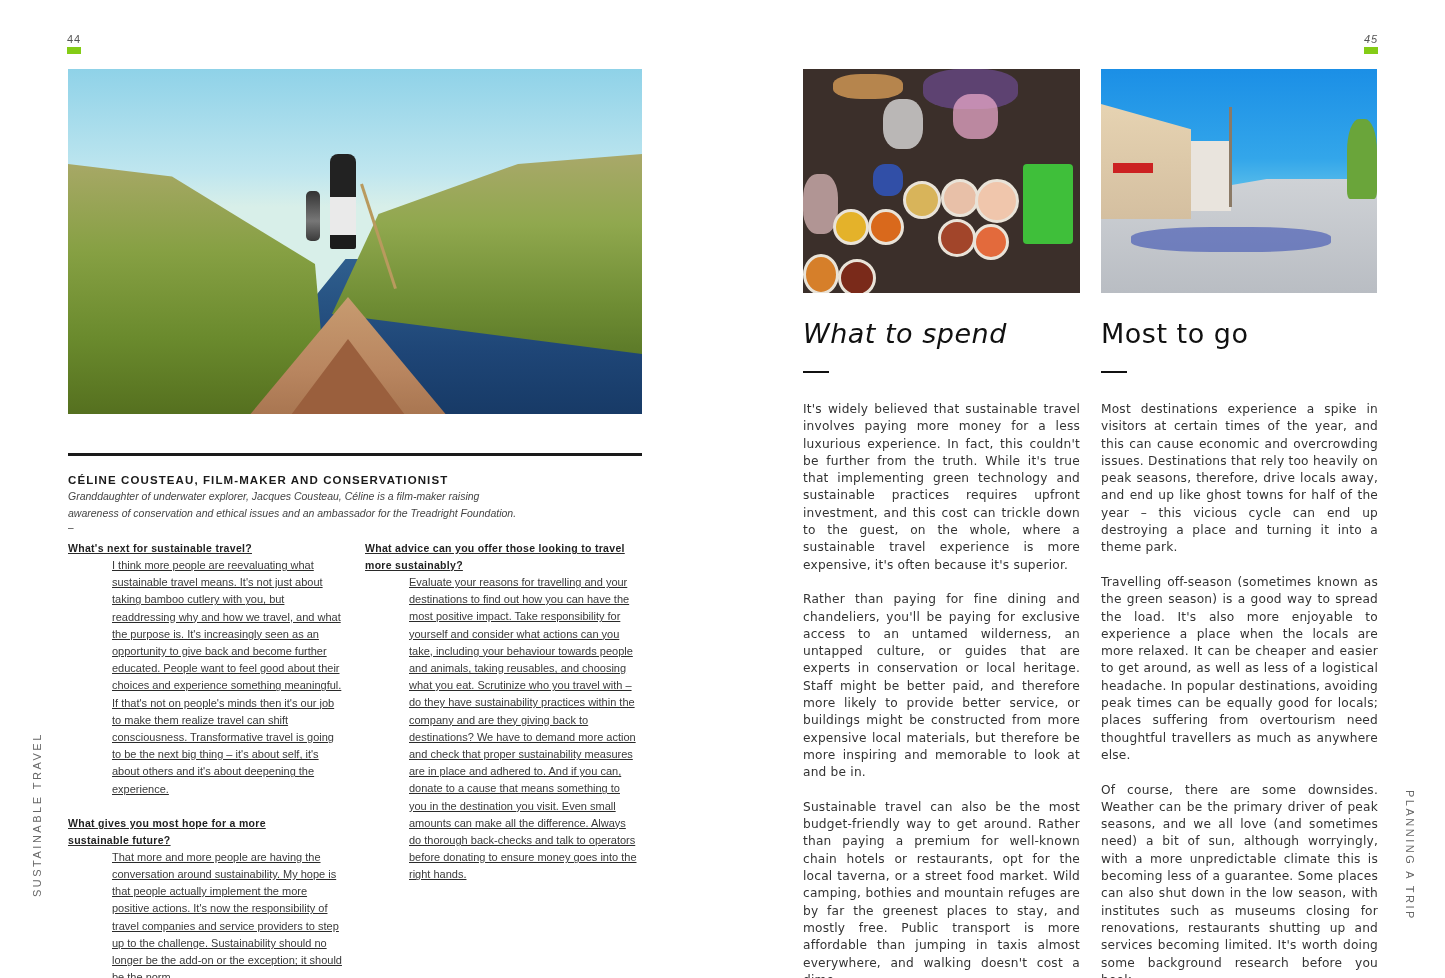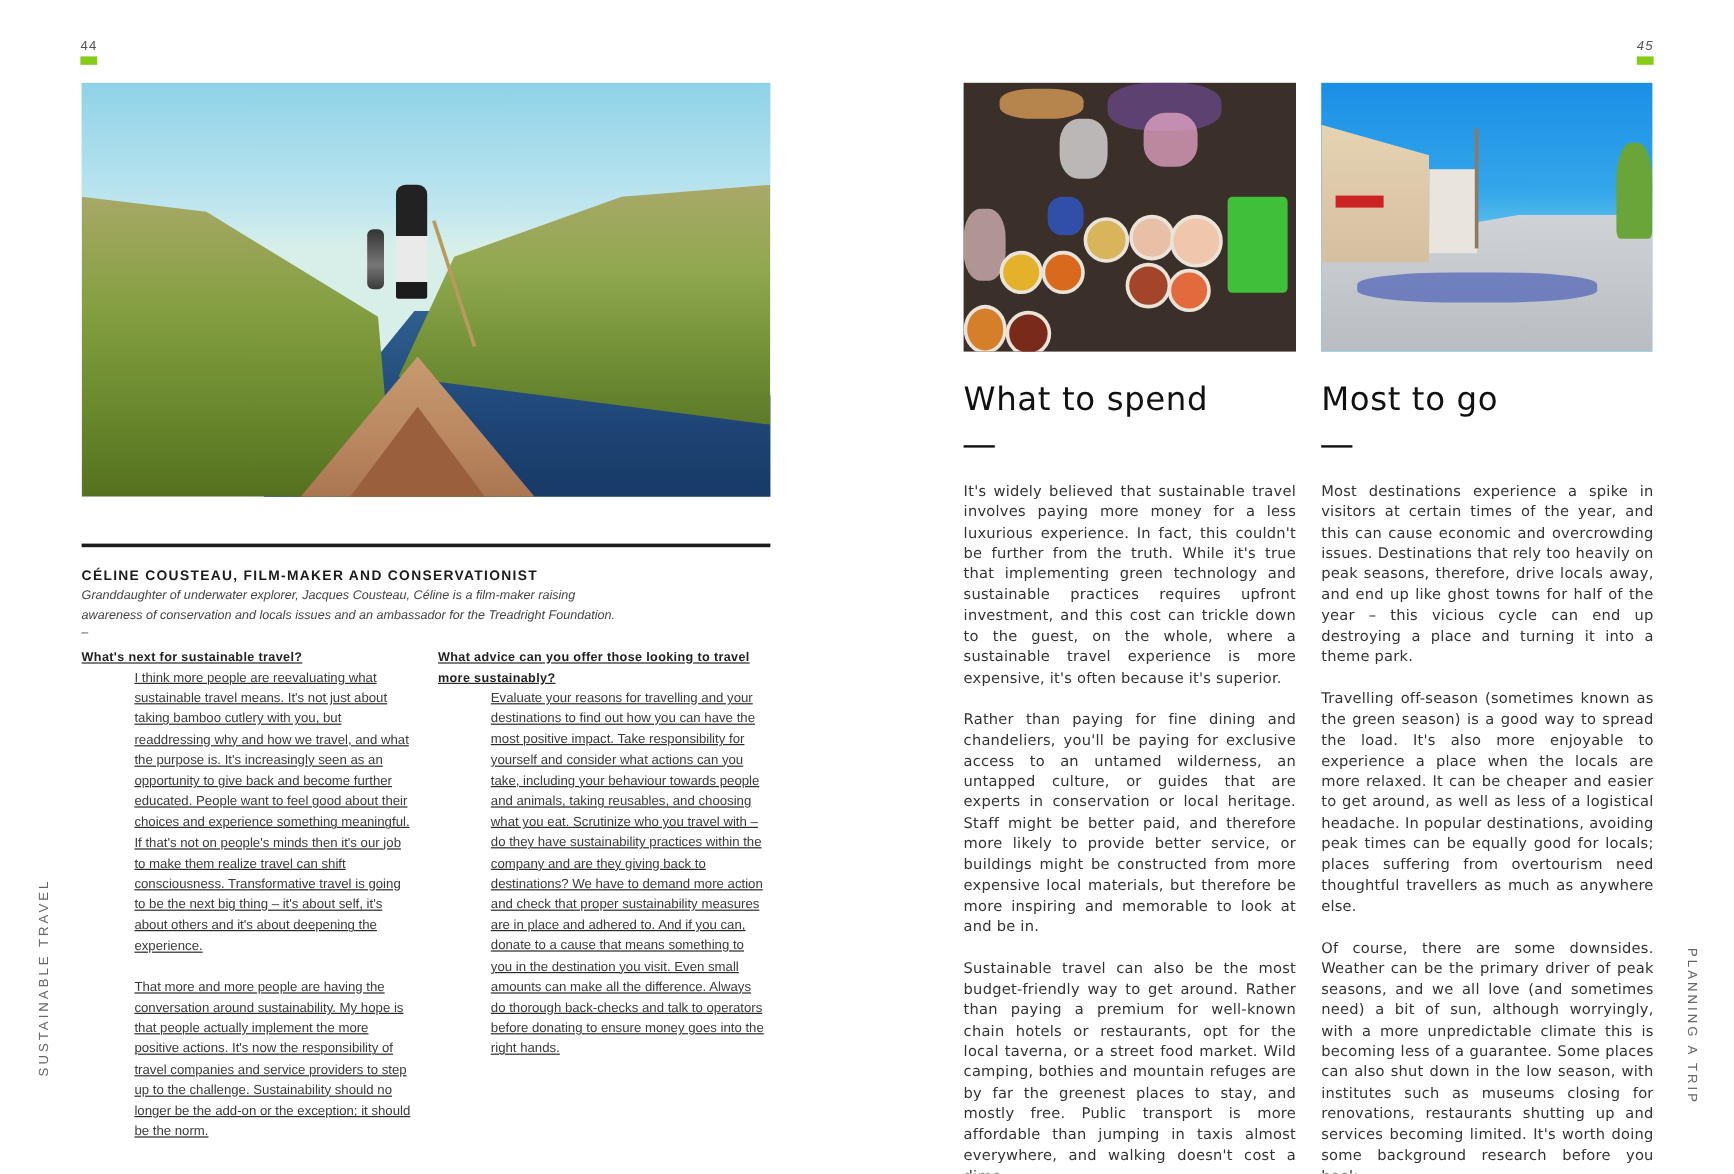--- a/index.html
+++ b/index.html
@@ -66,27 +66,28 @@
   <div class="pole"></div>
   <div class="boat"></div>
   <div class="boat-in"></div>
 </div>
 
 <div class="abs rule-thick" style="left:68px; top:453px; width:574px;"></div>
 
 <div class="abs author" style="left:68px; top:474px;">CÉLINE COUSTEAU, FILM-MAKER AND CONSERVATIONIST</div>
 <div class="abs bio" style="left:68px; top:488px; width:580px;">
   <div>Granddaughter of underwater explorer, Jacques Cousteau, Céline is a film-maker raising</div>
-  <div>awareness of conservation and locals issues and an ambassador for the Treadright Foundation.</div>
+  <div>awareness of conservation and ethical issues and an ambassador for the Treadright Foundation.</div>
 </div>
 <div class="abs dash-small" style="left:68px; top:522px;">–</div>
 
 <div class="abs col" style="left:68px; top:540px;">
   <div class="q">What's next for sustainable travel?</div>
   <div class="a" style="margin-bottom:17px;">I think more people are reevaluating what sustainable travel means. It's not just about taking bamboo cutlery with you, but readdressing why and how we travel, and what the purpose is. It's increasingly seen as an opportunity to give back and become further educated. People want to feel good about their choices and experience something meaningful. If that's not on people's minds then it's our job to make them realize travel can shift consciousness. Transformative travel is going to be the next big thing – it's about self, it's about others and it's about deepening the experience.</div>
+  <div class="q" style="width:220px;">What gives you most hope for a more sustainable future?</div>
   <div class="a">That more and more people are having the conversation around sustainability. My hope is that people actually implement the more positive actions. It's now the responsibility of travel companies and service providers to step up to the challenge. Sustainability should no longer be the add-on or the exception; it should be the norm.</div>
 </div>
 
 <div class="abs col" style="left:365px; top:540px; width:275px;">
   <div class="q">What advice can you offer those looking to travel more sustainably?</div>
   <div class="a">Evaluate your reasons for travelling and your destinations to find out how you can have the most positive impact. Take responsibility for yourself and consider what actions can you take, including your behaviour towards people and animals, taking reusables, and choosing what you eat. Scrutinize who you travel with – do they have sustainability practices within the company and are they giving back to destinations? We have to demand more action and check that proper sustainability measures are in place and adhered to. And if you can, donate to a cause that means something to you in the destination you visit. Even small amounts can make all the difference. Always do thorough back-checks and talk to operators before donating to ensure money goes into the right hands.</div>
 </div>
 
 <div class="abs pageno" style="left:1364px; top:33px;font-style:italic;"><span>45</span></div>
 
@@ -114,21 +115,21 @@
 <div class="abs photo street" style="left:1101px; top:69px; width:276px; height:224px;">
   <div class="road"></div>
   <div class="bld"></div>
   <div class="bld2"></div>
   <div class="roof"></div>
   <div class="shadow"></div>
   <div class="abs" style="left:128px; top:38px; width:3px; height:100px; background:#8b7a66;"></div>
   <div class="abs" style="left:246px; top:50px; width:30px; height:80px; background:#6aa53a; border-radius:40% 40% 10% 10%;"></div>
 </div>
 
-<div class="abs h2" style="left:803px; top:318px;">What to spend</div>
+<div class="abs h2" style="left:803px; top:318px;font-style:italic;">What to spend</div>
 <div class="abs h-rule" style="left:803px; top:371px;"></div>
 <div class="abs body-col" style="left:803px; top:401px;">
   <p>It's widely believed that sustainable travel involves paying more money for a less luxurious experience. In fact, this couldn't be further from the truth. While it's true that implementing green technology and sustainable practices requires upfront investment, and this cost can trickle down to the guest, on the whole, where a sustainable travel experience is more expensive, it's often because it's superior.</p>
   <p>Rather than paying for fine dining and chandeliers, you'll be paying for exclusive access to an untamed wilderness, an untapped culture, or guides that are experts in conservation or local heritage. Staff might be better paid, and therefore more likely to provide better service, or buildings might be constructed from more expensive local materials, but therefore be more inspiring and memorable to look at and be in.</p>
   <p>Sustainable travel can also be the most budget-friendly way to get around. Rather than paying a premium for well-known chain hotels or restaurants, opt for the local taverna, or a street food market. Wild camping, bothies and mountain refuges are by far the greenest places to stay, and mostly free. Public transport is more affordable than jumping in taxis almost everywhere, and walking doesn't cost a dime.</p>
 </div>
 
 <div class="abs h2" style="left:1101px; top:318px;">Most to go</div>
 <div class="abs h-rule" style="left:1101px; top:371px;"></div>
 <div class="abs body-col" style="left:1101px; top:401px;">

